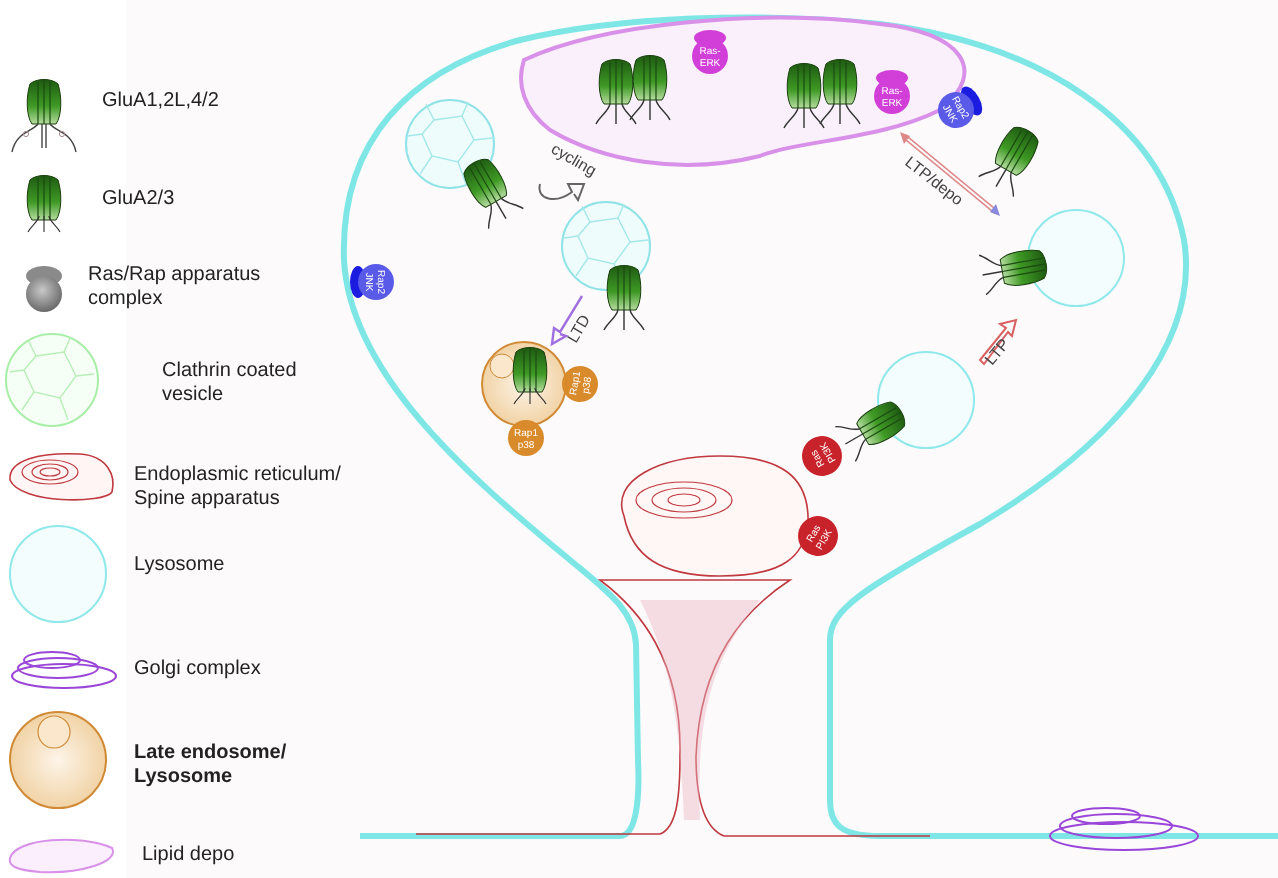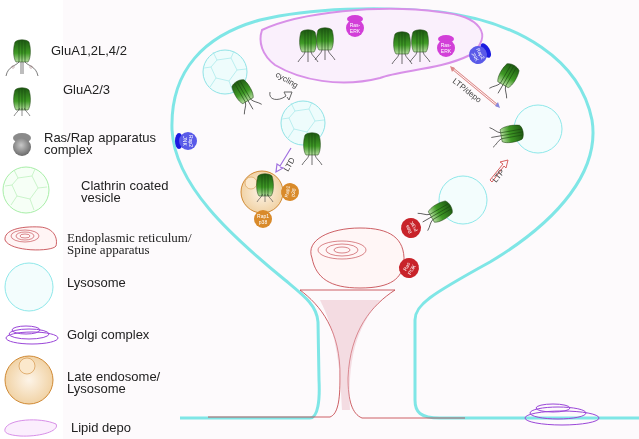--- a/index.html
+++ b/index.html
@@ -1,38 +1,38 @@
 <!DOCTYPE html>
 <html><head>
 <meta charset="utf-8">
 <style>
   html, body { margin:0; padding:0; }
   body { width:639px; height:439px; background:#fdfafc; position:relative; overflow:hidden;
          font-family:"Liberation Sans", sans-serif; }
   .legend { position:absolute; left:0; top:0; width:63px; height:439px; background:#ffffff; }
-  .legend-label { position:absolute; font-size:13px; color:#222; line-height:12px; white-space:pre-line; }
+  .legend-label { position:absolute; font-size:10px; color:#222; line-height:12px; white-space:pre-line; }
   svg.main { position:absolute; left:0; top:0; width:639px; height:439px; }
   .lbl { font-family:"Liberation Sans", sans-serif; }
 </style>
 </head>
 <body>
 
 <div class="legend"></div>
 
 <div class="legend-label" style="left:51px;top:45px;">GluA1,2L,4/2</div>
-<div class="legend-label" style="left:51px;top:84px;margin-left:12px;">GluA2/3</div>
+<div class="legend-label" style="left:51px;top:94px;">GluA2/3</div>
 <div class="legend-label" style="left:44px;top:132px;">Ras/Rap apparatus
 complex</div>
 <div class="legend-label" style="left:67px;top:180px;margin-left:14px;">Clathrin coated
 vesicle</div>
-<div class="legend-label" style="left:67px;top:232px;font-family:Liberation Serif, serif;">Endoplasmic reticulum/
+<div class="legend-label" style="left:67px;top:232px;">Endoplasmic reticulum/
 Spine apparatus</div>
 <div class="legend-label" style="left:67px;top:277px;">Lysosome</div>
 <div class="legend-label" style="left:67px;top:329px;">Golgi complex</div>
-<div class="legend-label" style="left:67px;top:371px;">Late endosome/
+<div class="legend-label" style="left:67px;top:371px;font-weight:bold;">Late endosome/
 Lysosome</div>
 <div class="legend-label" style="left:71px;top:422px;">Lipid depo</div>
 
 <svg class="main" viewBox="0 0 639 439" xmlns="http://www.w3.org/2000/svg">
   <defs>
     <linearGradient id="rec" x1="0" y1="0" x2="0" y2="1">
       <stop offset="0" stop-color="#1e5a12"></stop>
         <stop offset="0.6" stop-color="#3f9a25"></stop>
         <stop offset="1" stop-color="#b6dca0"></stop>
     </linearGradient>

